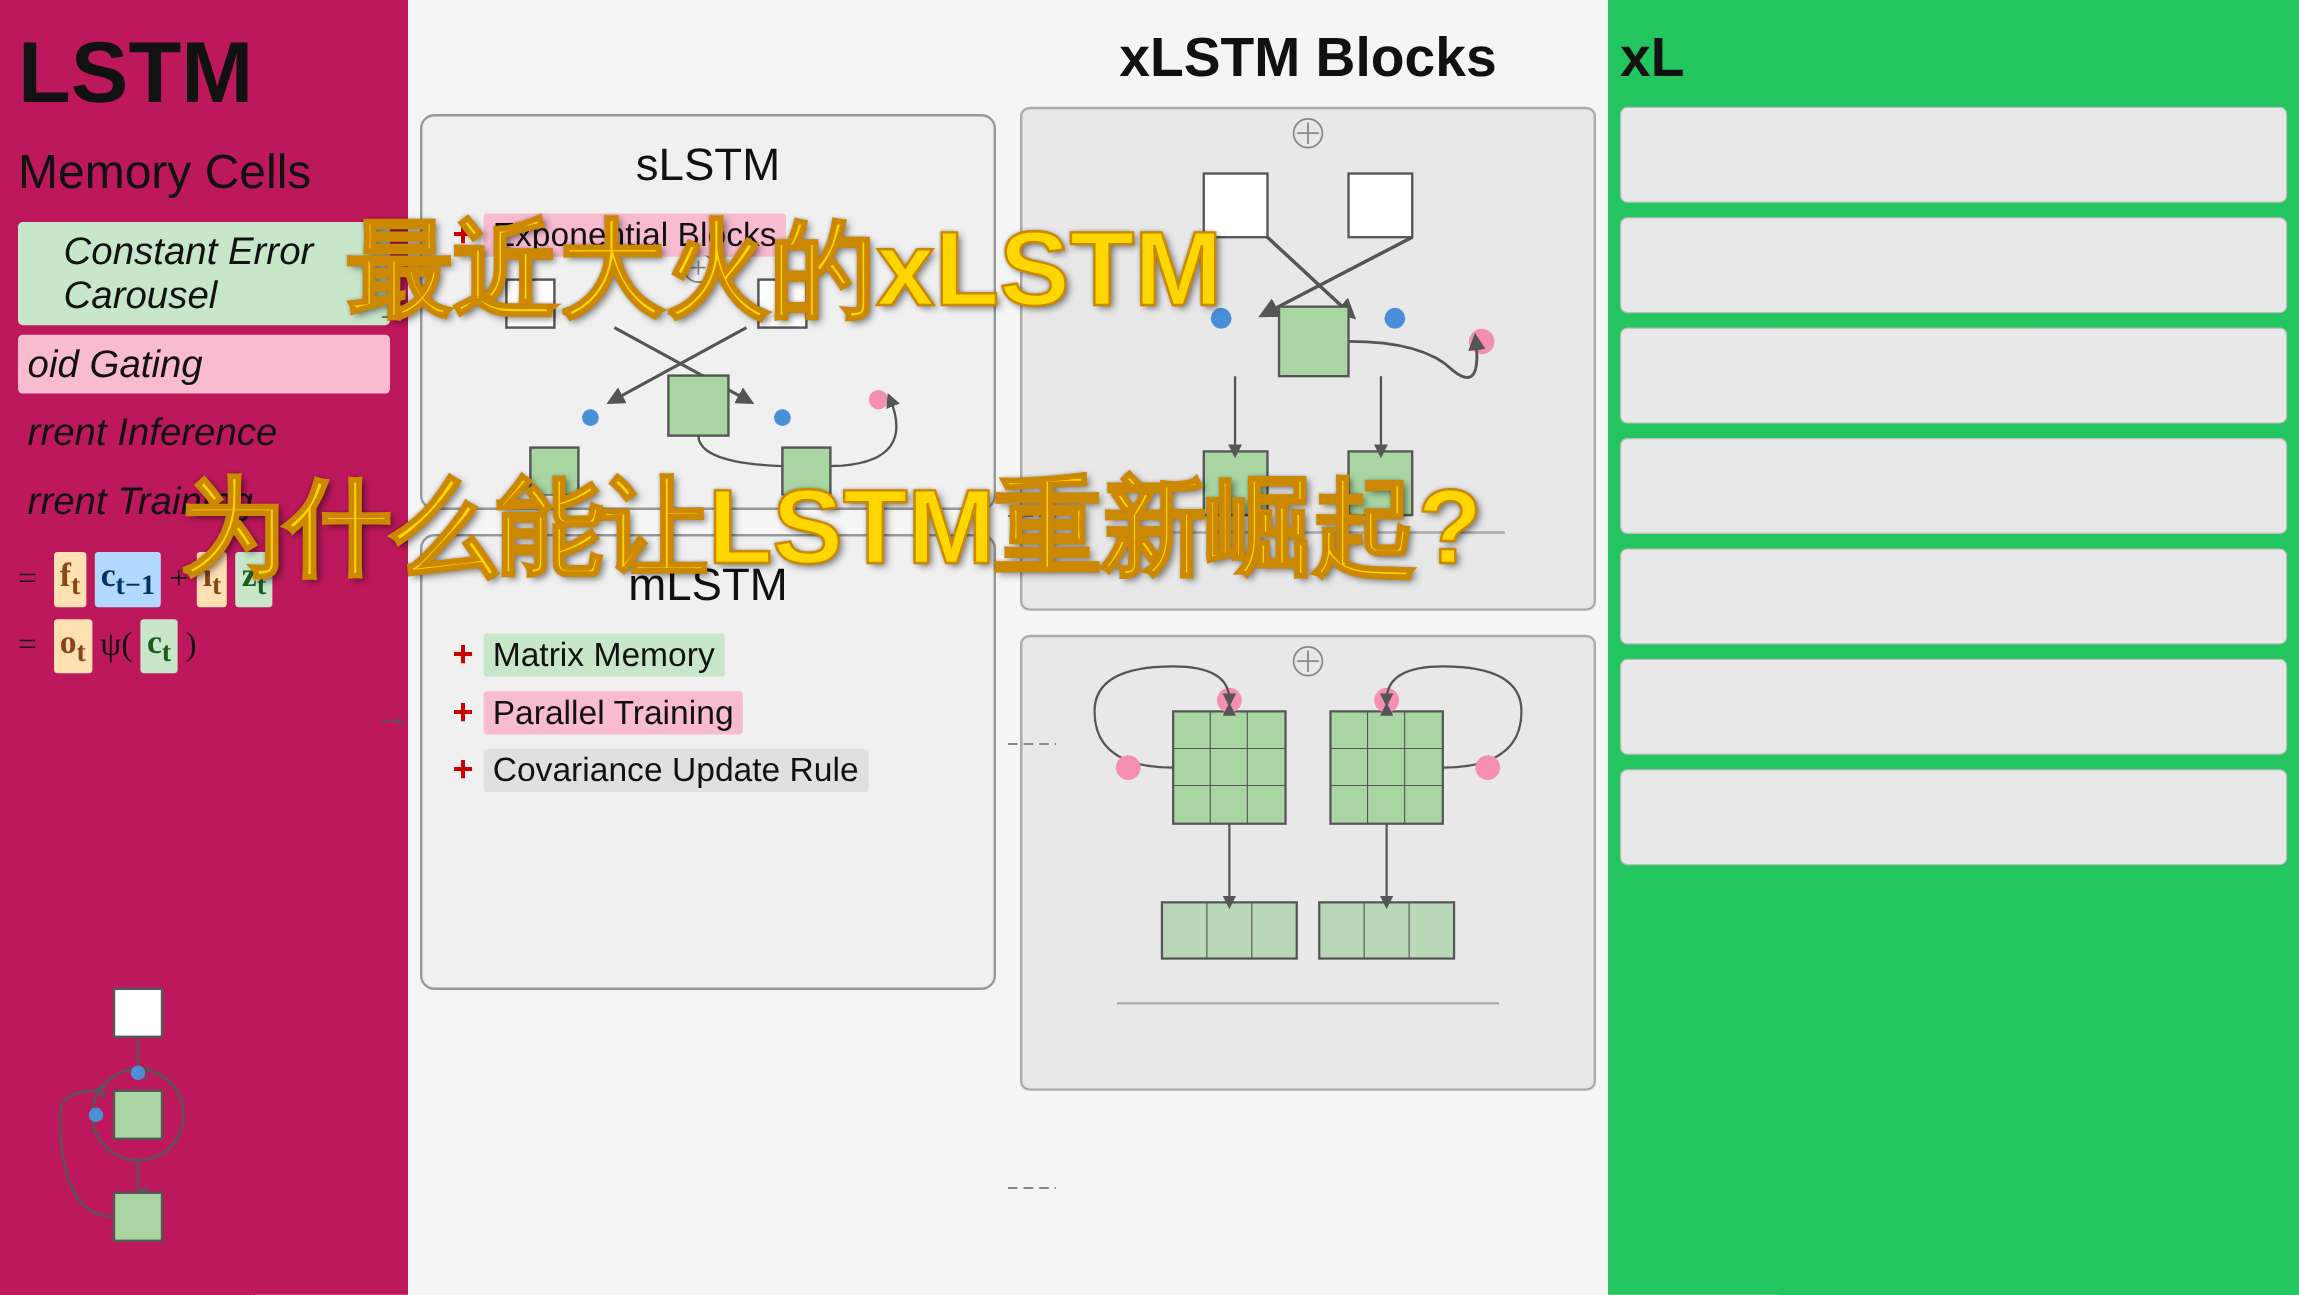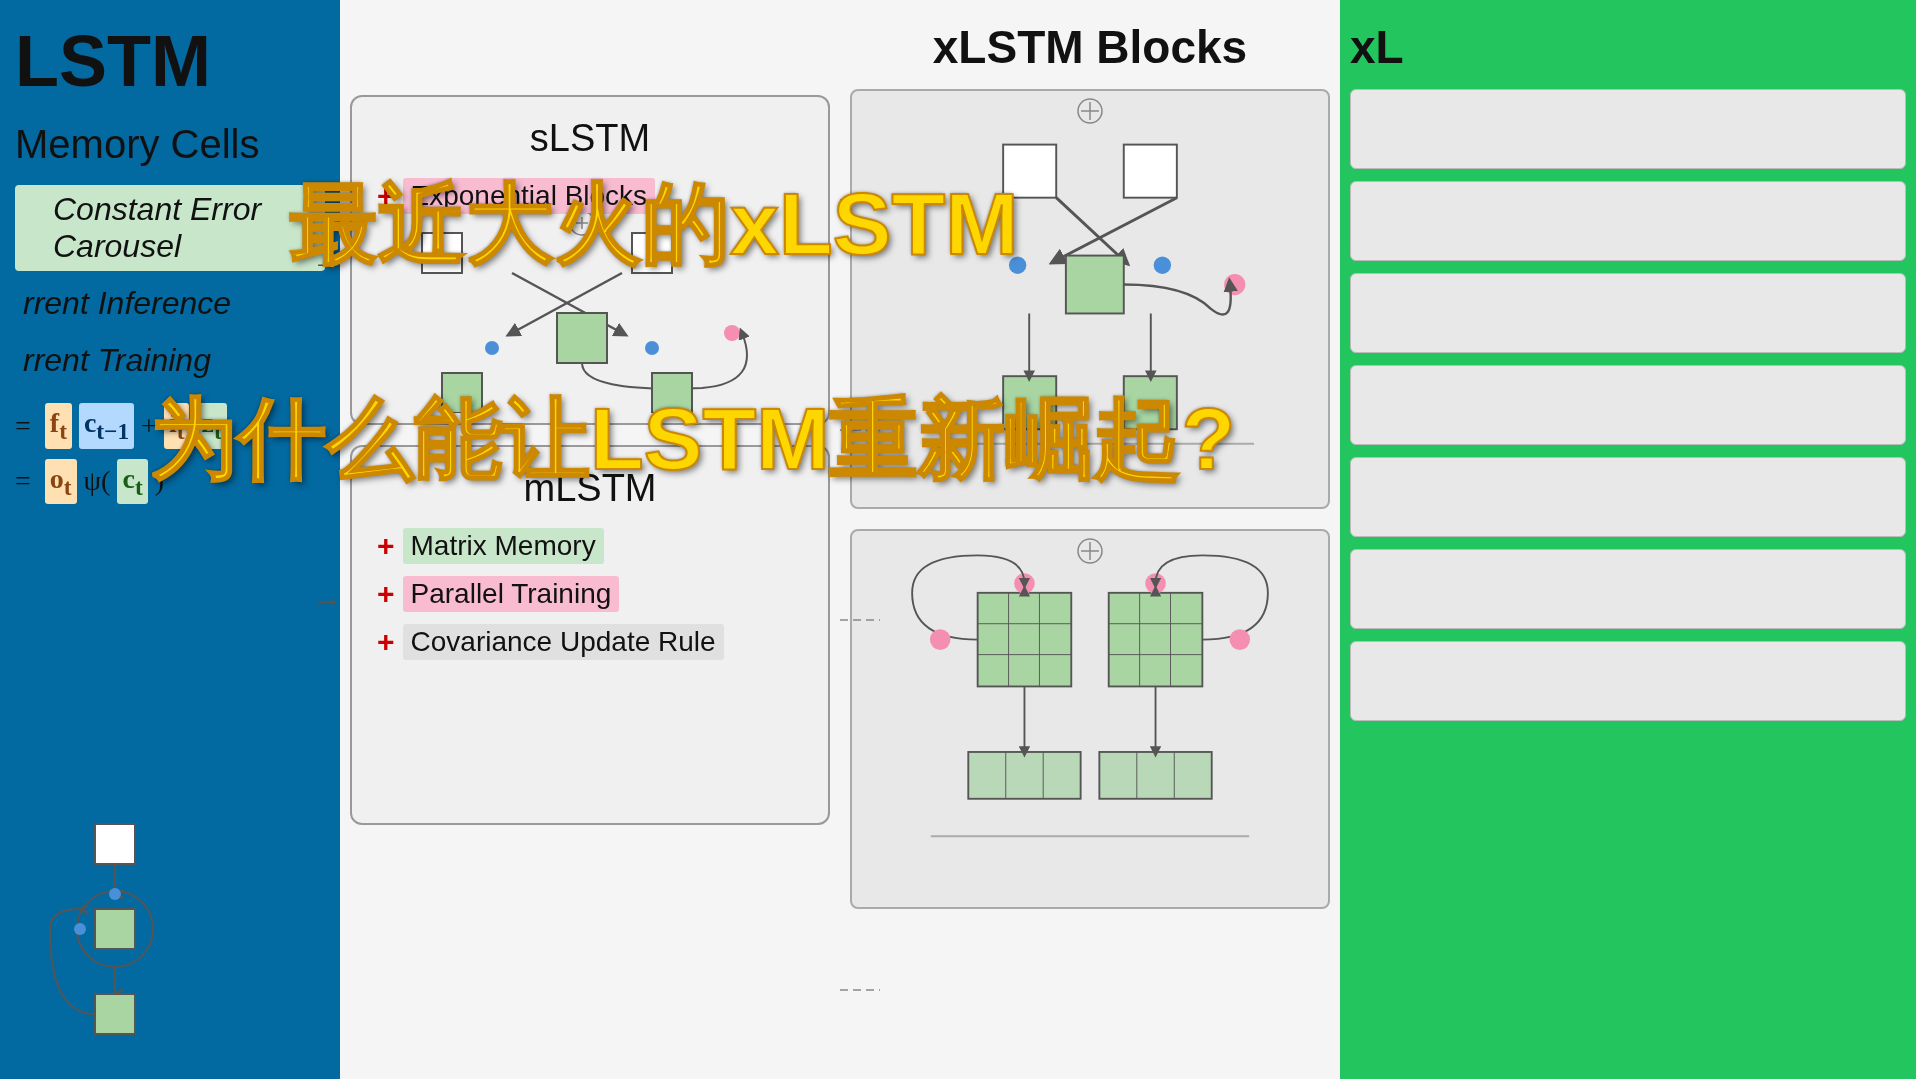--- a/index.html
+++ b/index.html
@@ -17,21 +17,21 @@
       height: 100%;
       background: #f5f5f5;
       position: relative;
       display: flex;
     }
 
     
     .left-panel {
       width: 340px;
       height: 100%;
-      background: #0369a1;
+      background: #be185d;
       padding: 20px 15px;
       position: relative;
       flex-shrink: 0;
     }
 
     .panel-title {
       font-size: 72px;
       font-weight: bold;
       color: #111;
       margin-bottom: 20px;
@@ -285,20 +285,21 @@
 <body>
 
 <div class="main-container">
 
   <div class="left-panel">
     <div class="panel-title">LSTM</div>
     <div class="section-title">Memory Cells</div>
 
     <ul class="feature-list">
       <li class="feature-item highlight-green">Constant Error Carousel</li>
+      <li class="feature-item highlight-pink">oid Gating</li>
       <li class="feature-item">rrent Inference</li>
       <li class="feature-item">rrent Training</li>
     </ul>
 
     <div class="formula-section">
       <div class="formula-line">
         <span>= &nbsp;</span>
         <span class="formula-var var-orange">f<sub>t</sub></span>
         <span>&nbsp;</span>
         <span class="formula-var var-blue">c<sub>t−1</sub></span>

